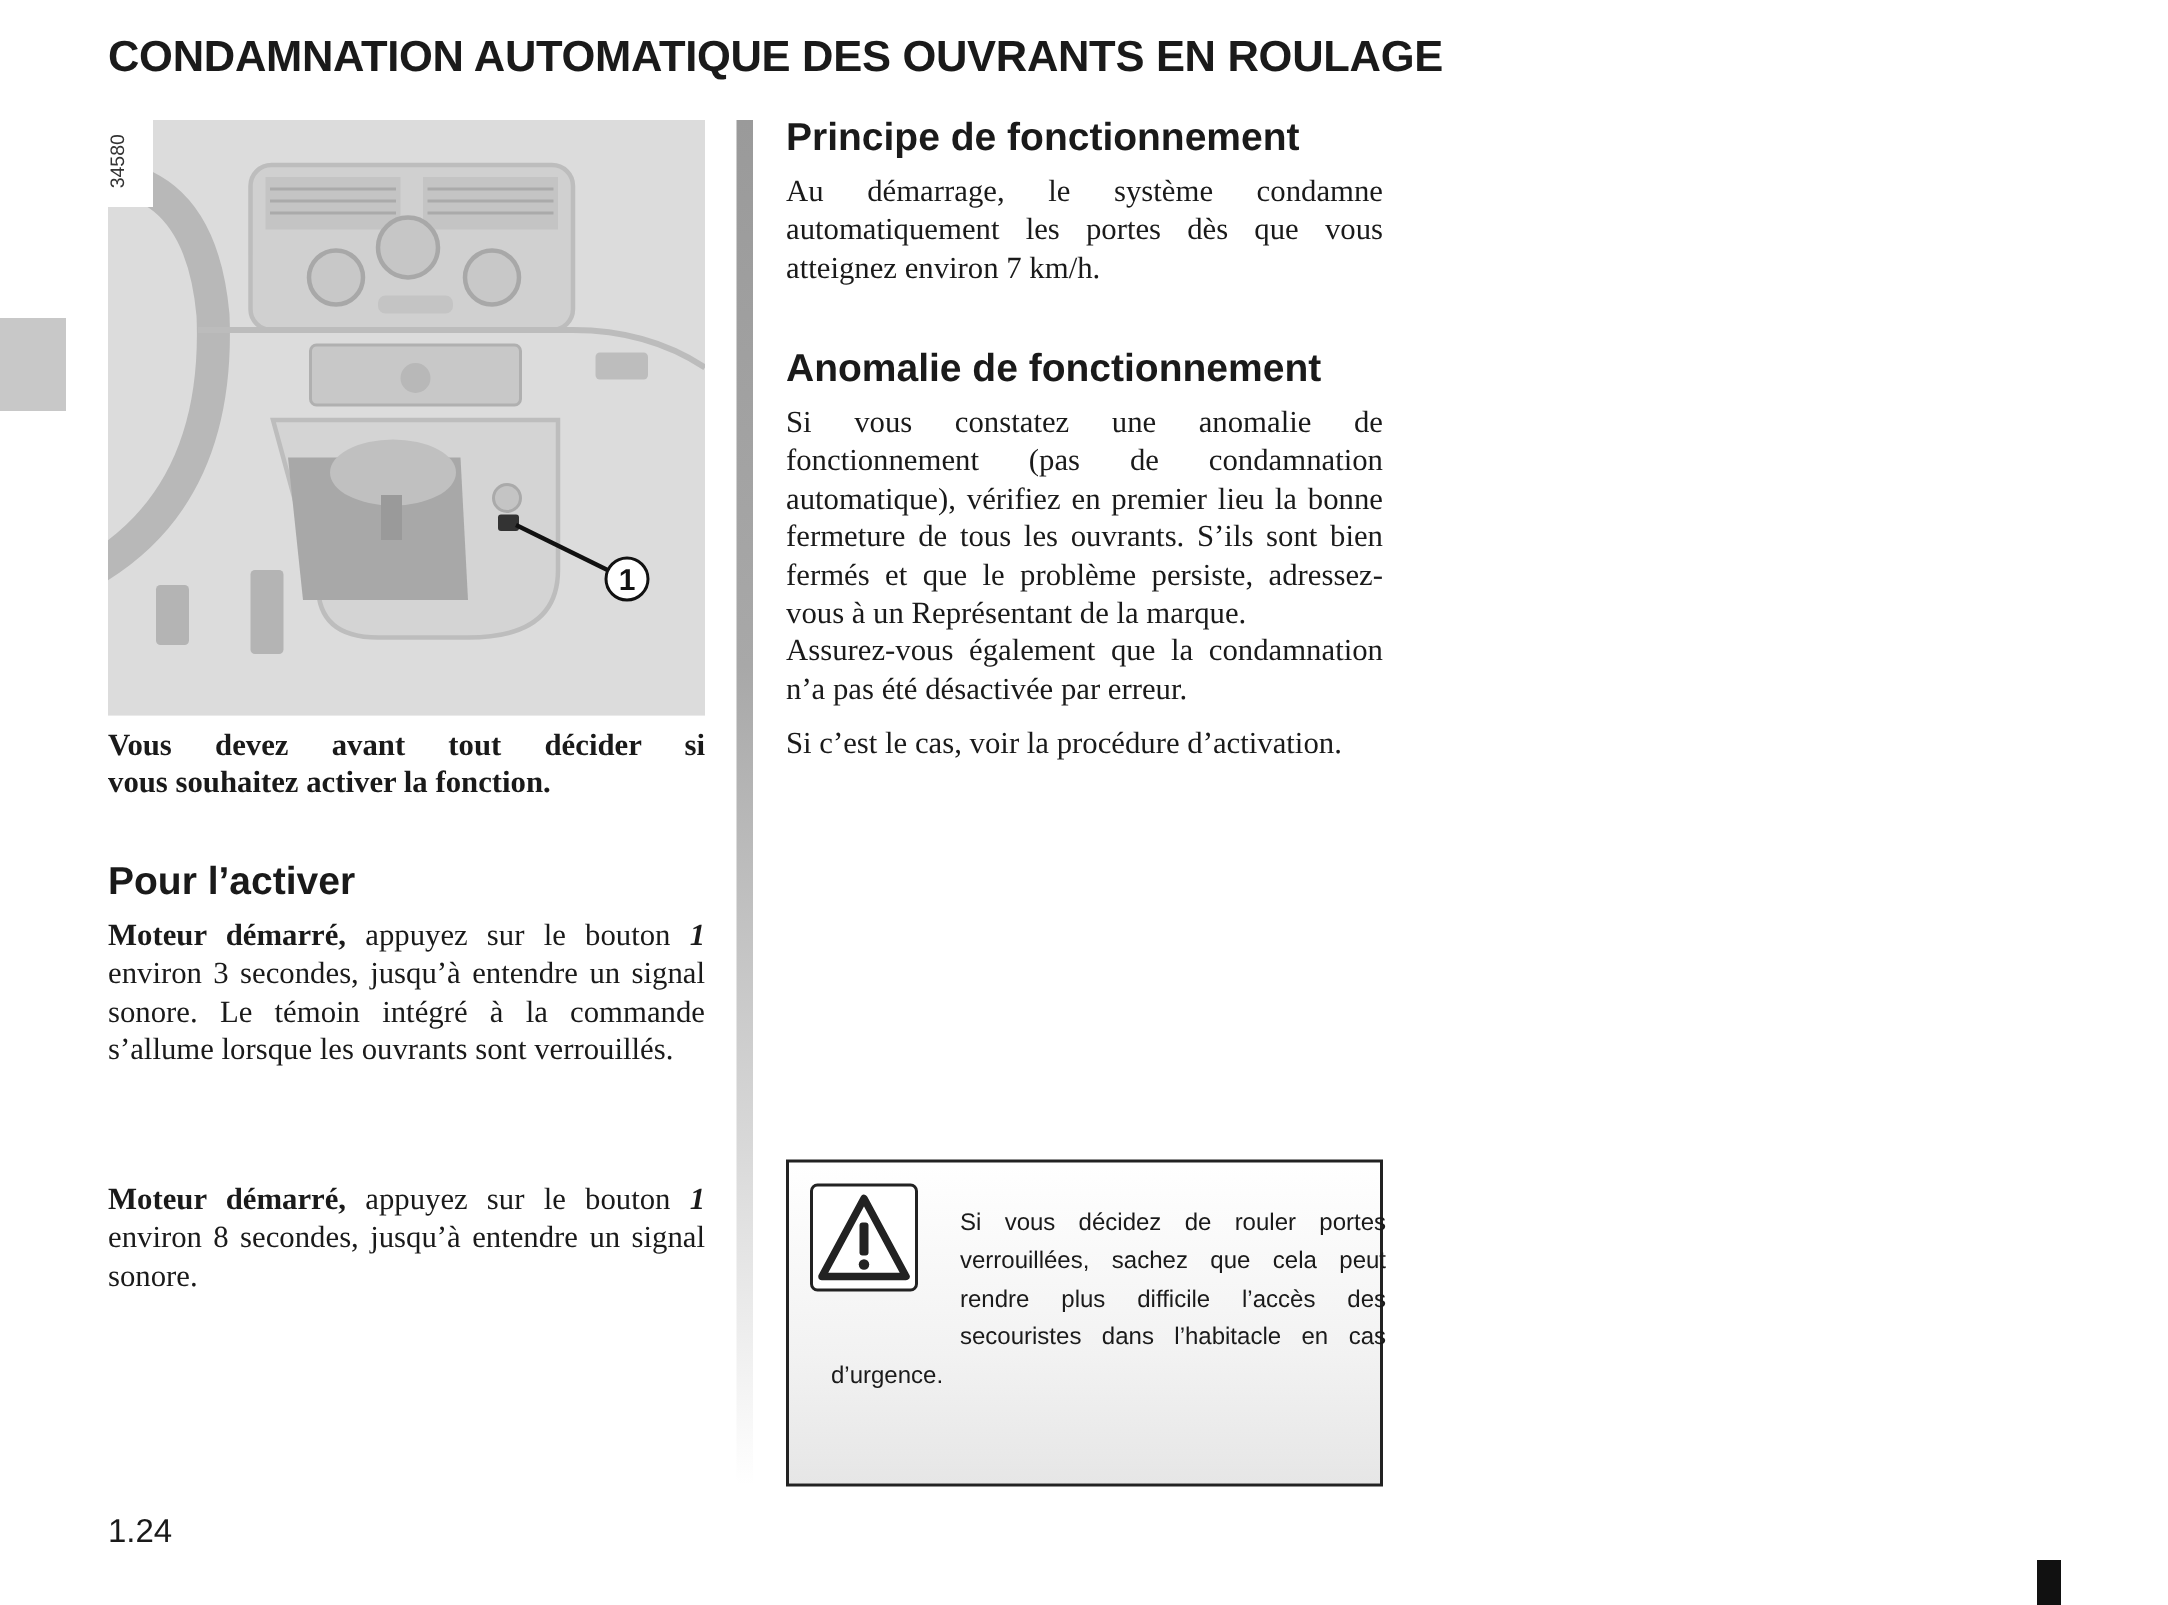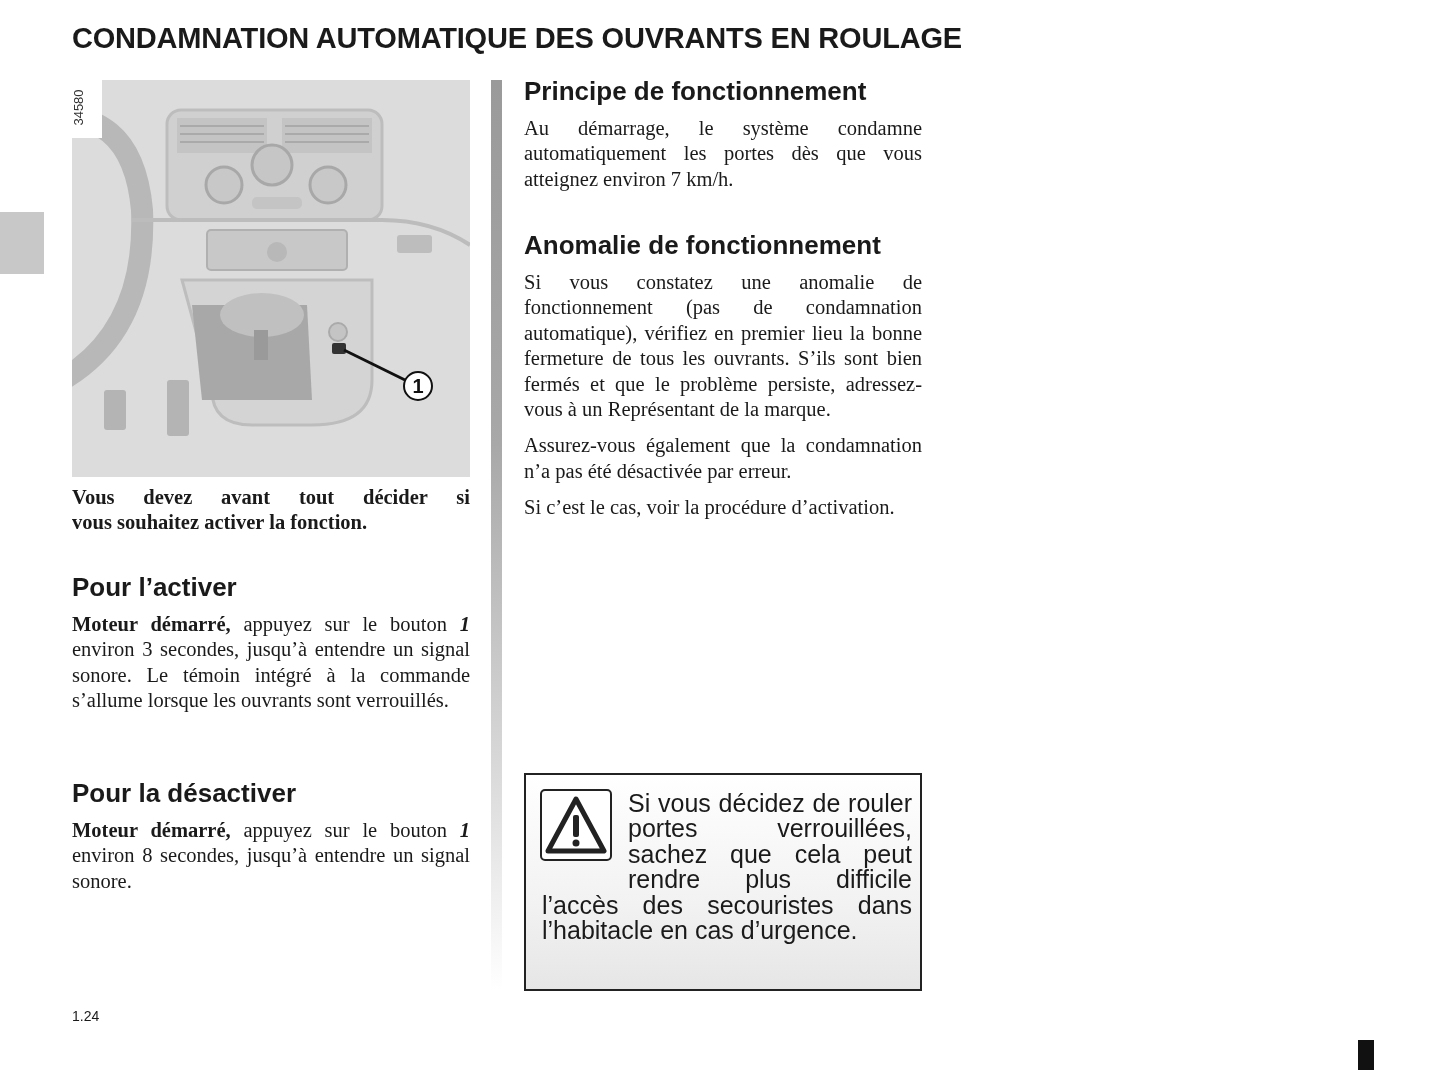--- a/index.html
+++ b/index.html
@@ -1,35 +1,35 @@
 <!DOCTYPE html>
 <html><head>
 <meta charset="utf-8">
 <style>
   html, body { margin:0; padding:0; background:#ffffff; }
   body { width:1445px; height:1070px; position:relative; overflow:hidden; font-family:"Liberation Sans", sans-serif; color:#1a1a1a; }
   .title { position:absolute; left:72px; top:22px; font-size:29px; font-weight:bold; letter-spacing:-0.2px; white-space:nowrap;text-align:right; }
   .side-tab { position:absolute; left:0; top:212px; width:44px; height:62px; background:#c8c8c8; }
-  .page-num { position:absolute; left:72px; top:1008px; font-size:14px; }
+  .page-num { position:absolute; left:72px; top:1008px; font-size:22px; }
   .corner-mark { position:absolute; left:1358px; top:1040px; width:16px; height:30px; background:#111; }
   .divider { position:absolute; left:491px; top:80px; width:11px; height:910px; background:linear-gradient(to bottom,#9a9a9a 0%,#a8a8a8 40%,#d8d8d8 75%,#ffffff 100%); }
 
   .figure { position:absolute; left:72px; top:80px; width:398px; height:397px; background:#d9d9d9; overflow:hidden; }
   .fig-code { position:absolute; left:72px; top:80px; width:30px; height:58px; background:#fff; }
   .fig-code span { position:absolute; left:-12px; top:20px; transform:rotate(-90deg); font-size:13px; color:#333; white-space:nowrap; }
 
   .col-left { position:absolute; left:72px; width:398px; }
   .col-right { position:absolute; left:524px; width:398px; }
   .h2 { font-size:26px; font-weight:bold; margin:0; line-height:30px; }
   .p { font-size:20.5px; line-height:25.4px; text-align:justify; margin:0;font-family:Liberation Serif, serif; }
   .b { font-weight:bold; }
 
   .warn { position:absolute; left:524px; top:773px; width:394px; height:214px; border:2px solid #222; background:linear-gradient(to bottom,#ffffff 0%,#f2f2f2 60%,#e6e6e6 100%); }
   .warn-icon { position:absolute; left:14px; top:14px; width:68px; height:68px; border:2.5px solid #222; border-radius:5px; background:#fff; }
-  .warn-text { position:absolute; left:12px; top:12px; width:370px; font-size:25px; line-height:25.4px; text-align:justify; margin:4px; }
+  .warn-text { position:absolute; left:12px; top:12px; width:370px; font-size:16px; line-height:25.4px; text-align:justify; margin:16px; }
   .warn-text .float { float:left; width:86px; height:98px; }
 </style>
 </head>
 <body>
 
 <div class="title">CONDAMNATION AUTOMATIQUE DES OUVRANTS EN ROULAGE</div>
 <div class="side-tab"></div>
 
 <div class="figure">
   <svg width="398" height="397" viewBox="0 0 398 397" xmlns="http://www.w3.org/2000/svg">
@@ -86,37 +86,36 @@
 </div>
 
 <div class="col-left" style="top:572px;">
   <h2 class="h2">Pour l’activer</h2>
   <p class="p" style="margin-top:10px;">
     <span class="b">Moteur démarré,</span><span> appuyez sur le bouton </span><b><i>1</i></b><span> environ 3 secondes, jusqu’à entendre un signal sonore. Le témoin intégré à la commande s’allume lorsque les ouvrants sont verrouillés.</span>
   </p>
 </div>
 
 <div class="col-left" style="top:778px;">
-  <h2 class="h2">Pour la désactiver</h2>
   <p class="p" style="margin-top:10px;">
     <span class="b">Moteur démarré,</span><span> appuyez sur le bouton </span><b><i>1</i></b><span> environ 8 secondes, jusqu’à entendre un signal sonore.</span>
   </p>
 </div>
 
 <div class="divider"></div>
 
 <div class="col-right" style="top:76px;">
   <h2 class="h2">Principe de fonctionnement</h2>
   <p class="p" style="margin-top:10px;">Au démarrage, le système condamne automatiquement les portes dès que vous atteignez environ 7 km/h.</p>
 </div>
 
 <div class="col-right" style="top:230px;">
   <h2 class="h2">Anomalie de fonctionnement</h2>
   <p class="p" style="margin-top:10px;">Si vous constatez une anomalie de fonctionnement (pas de condamnation automatique), vérifiez en premier lieu la bonne fermeture de tous les ouvrants. S’ils sont bien fermés et que le problème persiste, adressez-vous à un Représentant de la marque.</p>
-  <p class="p" style="margin-top:11px;">Assurez-vous également que la condamnation n’a pas été désactivée par erreur.</p>
+  <p class="p" style="">Assurez-vous également que la condamnation n’a pas été désactivée par erreur.</p>
   <p class="p" style="margin-top:11px;">Si c’est le cas, voir la procédure d’activation.</p>
 </div>
 
 <div class="warn">
   <div class="warn-icon">
     <svg width="68" height="68" viewBox="0 0 68 68">
       <path d="M34 8 L62 60 L6 60 Z" fill="none" stroke="#222" stroke-width="5" stroke-linejoin="round"></path>
       <rect x="31" y="24" width="6" height="22" rx="2" fill="#222"></rect>
       <circle cx="34" cy="52" r="3.5" fill="#222"></circle>
     </svg>

